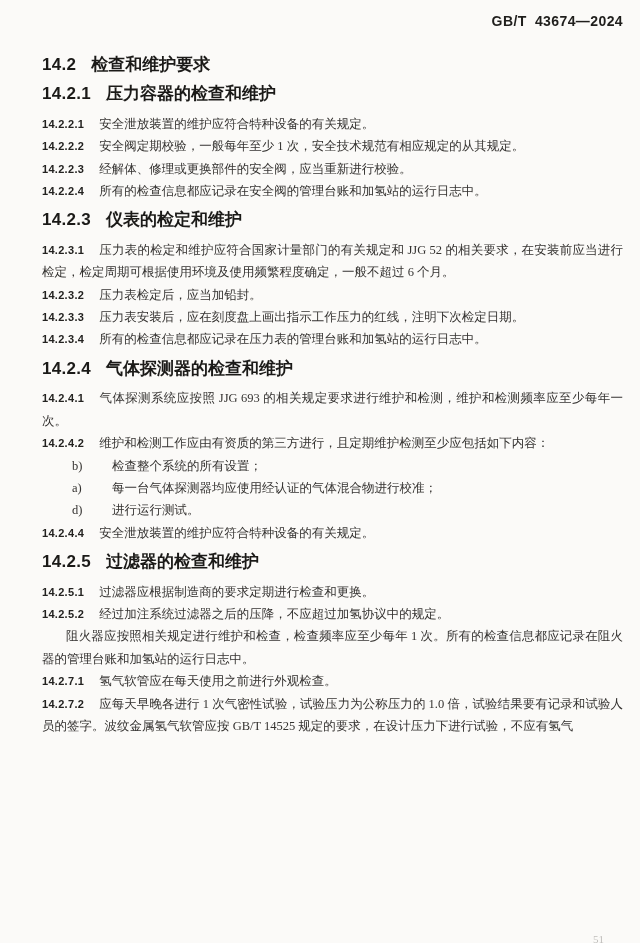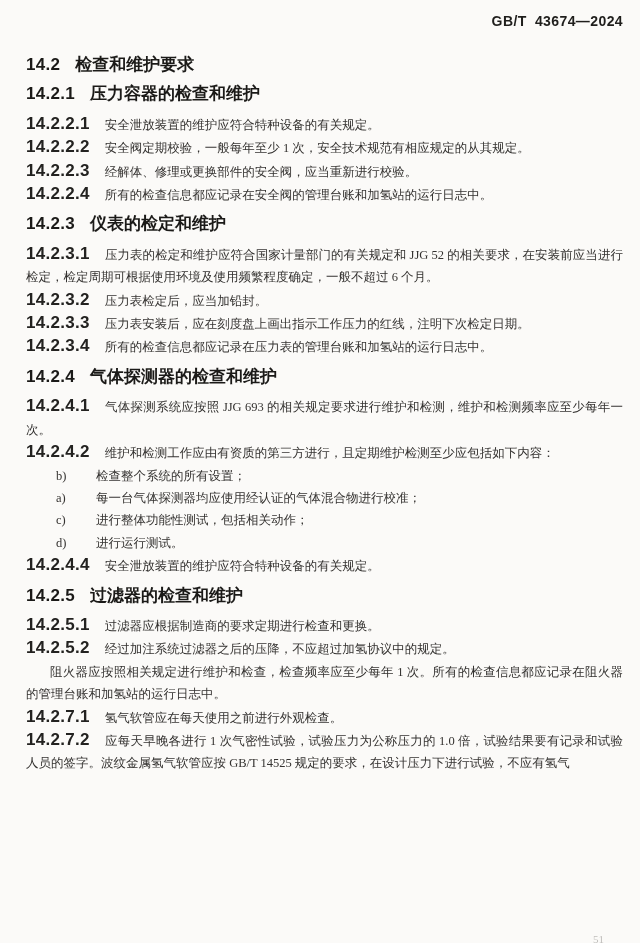--- a/index.html
+++ b/index.html
@@ -11,20 +11,21 @@
   .page {
     position: relative;
     width: 640px;
     height: 943px;
     background: #fbfaf8;
     overflow: hidden;
     color: #33312e;
   }
   .content {
     padding: 12px 17px 0 26px;
+    margin-left: 16px;
   }
   .doc-header {
     text-align: right;
     font-family: "Liberation Sans", "DejaVu Sans", sans-serif;
     font-weight: 700;
     font-size: 14px;
     line-height: 18px;
     height: 18px;
     letter-spacing: 0.4px;
     word-spacing: 4px;
@@ -42,21 +43,21 @@
   .h-num { margin-right: 15px; letter-spacing: 0.3px; }
   .clause, .para, .list {
     font-size: 12.5px;
     line-height: 22.4px;
     text-align: justify;
     color: #343230;
   }
   .c-num {
     font-family: "Liberation Sans", "DejaVu Sans", sans-serif;
     font-weight: 700;
-    font-size: 17px;
+    font-size: 11px;
     color: #232220;
     margin-right: 15px;
     letter-spacing: 0.3px;
     white-space: nowrap;
   }
   .para { text-indent: 24px; }
   .list { padding-left: 30px; text-align: left; }
   .list .marker { display: inline-block; width: 40px; }
   .page-number {
     position: absolute;
@@ -84,21 +85,20 @@
         <div class="heading"><span class="h-num">14.2.3</span><span class="h-title">仪表的检定和维护</span></div>
         <p class="clause"><span class="c-num">14.2.3.1</span><span class="c-text">压力表的检定和维护应符合国家计量部门的有关规定和 JJG 52 的相关要求，在安装前应当进行检定，检定周期可根据使用环境及使用频繁程度确定，一般不超过 6 个月。</span></p>
         <p class="clause"><span class="c-num">14.2.3.2</span><span class="c-text">压力表检定后，应当加铅封。</span></p>
         <p class="clause"><span class="c-num">14.2.3.3</span><span class="c-text">压力表安装后，应在刻度盘上画出指示工作压力的红线，注明下次检定日期。</span></p>
         <p class="clause"><span class="c-num">14.2.3.4</span><span class="c-text">所有的检查信息都应记录在压力表的管理台账和加氢站的运行日志中。</span></p>
         <div class="heading"><span class="h-num">14.2.4</span><span class="h-title">气体探测器的检查和维护</span></div>
         <p class="clause"><span class="c-num">14.2.4.1</span><span class="c-text">气体探测系统应按照 JJG 693 的相关规定要求进行维护和检测，维护和检测频率应至少每年一次。</span></p>
         <p class="clause"><span class="c-num">14.2.4.2</span><span class="c-text">维护和检测工作应由有资质的第三方进行，且定期维护检测至少应包括如下内容：</span></p>
         <p class="list"><span class="marker">b)</span><span>检查整个系统的所有设置；</span></p>
         <p class="list"><span class="marker">a)</span><span>每一台气体探测器均应使用经认证的气体混合物进行校准；</span></p>
-        <p class="list"><span class="marker">c)</span><span>进行整体功能性测试，包括相关动作；</span></p>
         <p class="list"><span class="marker">d)</span><span>进行运行测试。</span></p>
         <p class="clause"><span class="c-num">14.2.4.4</span><span class="c-text">安全泄放装置的维护应符合特种设备的有关规定。</span></p>
         <div class="heading"><span class="h-num">14.2.5</span><span class="h-title">过滤器的检查和维护</span></div>
         <p class="clause"><span class="c-num">14.2.5.1</span><span class="c-text">过滤器应根据制造商的要求定期进行检查和更换。</span></p>
         <p class="clause"><span class="c-num">14.2.5.2</span><span class="c-text">经过加注系统过滤器之后的压降，不应超过加氢协议中的规定。</span></p>
         <p class="para"><span>阻火器应按照相关规定进行维护和检查，检查频率应至少每年 1 次。所有的检查信息都应记录在阻火器的管理台账和加氢站的运行日志中。</span></p>
         <p class="clause"><span class="c-num">14.2.7.1</span><span class="c-text">氢气软管应在每天使用之前进行外观检查。</span></p>
         <p class="clause"><span class="c-num">14.2.7.2</span><span class="c-text">应每天早晚各进行 1 次气密性试验，试验压力为公称压力的 1.0 倍，试验结果要有记录和试验人员的签字。波纹金属氢气软管应按 GB/T 14525 规定的要求，在设计压力下进行试验，不应有氢气</span></p>
       </div>
   </div>

